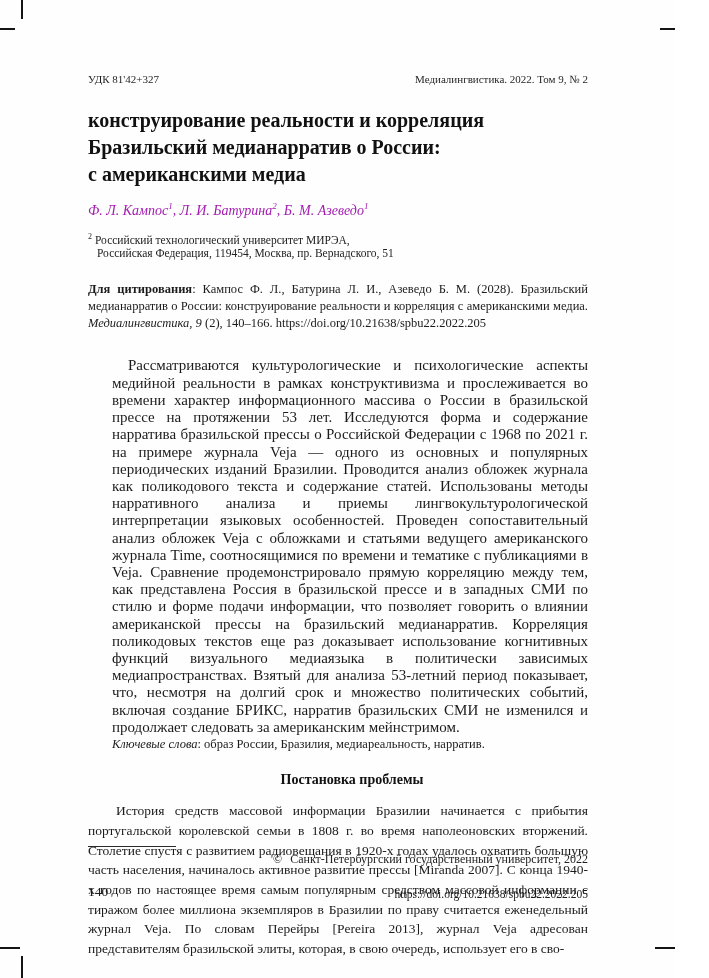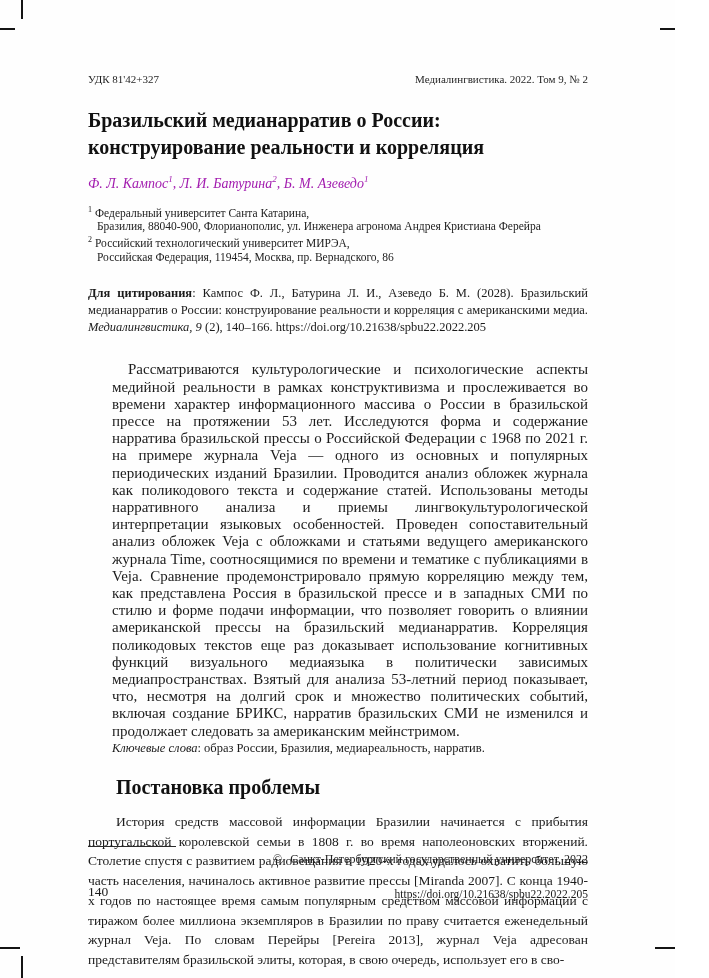--- a/index.html
+++ b/index.html
@@ -76,23 +76,24 @@
   }
   .keywords {
     margin: 0 0 0 24px;
     font-size: 12.5px;
     line-height: 17.2px;
   }
   .keywords i { font-style: italic; }
 
   h2.section {
     margin: 19px 0 0 28px;
-    font-size: 20px;
+    font-size: 14px;
     font-weight: bold;
     color: #111;
+    text-align: center;
   }
 
   .body-text {
     margin: 13px 0 0 0;
     font-size: 13.5px;
     line-height: 19.7px;
     text-align: justify;
     text-indent: 28px;
   }
 
@@ -131,29 +132,29 @@
   <div class="mark m-br-v"></div>
 
   <div class="content">
 
     <div class="meta-row">
       <span>УДК 81'42+327</span>
       <span>Медиалингвистика. 2022. Том 9, № 2</span>
     </div>
 
     <h1 class="title">
+      <span>конструирование реальности и корреляция</span>
       <span>Бразильский медианарратив о России:</span>
-      <span>конструирование реальности и корреляция</span>
+      <span>с американскими медиа</span>
     </h1>
 
     <p class="authors"><span>Ф. Л. Кампос</span><sup>1</sup><span>, </span><span>Л. И. Батурина</span><sup>2</sup><span>, </span><span>Б. М. Азеведо</span><sup>1</sup></p>
 
     <div class="affiliations">
-      <div class="affiliation"><sup>1</sup><span>Федеральный университет Санта Катарина,</span><br><span>Бразилия, 88040-900, Флорианополис, ул. Инженера агронома Андрея Кристиана Ферейра</span></div>
-      <div class="affiliation"><sup>2</sup><span>Российский технологический университет МИРЭА,</span><br><span>Российская Федерация, 119454, Москва, пр. Вернадского, 86</span></div>
+      <div class="affiliation"><sup>2</sup><span>Российский технологический университет МИРЭА,</span><br><span>Российская Федерация, 119454, Москва, пр. Вернадского, 51</span></div>
     </div>
 
     <p class="citation"><b>Для цитирования</b><span>: Кампос Ф. Л., Батурина Л. И., Азеведо Б. М. (2028). Бразильский медианарратив о России: конструирование реальности и корреляция с американскими медиа. </span><i>Медиалингвистика, 9</i><span> (2), 140–166. </span><span class="doi-link">https://doi.org/10.21638/spbu22.2022.205</span></p>
 
     <p class="abstract">Рассматриваются культурологические и психологические аспекты медийной реальности в рамках конструктивизма и прослеживается во времени характер информационного массива о России в бразильской прессе на протяжении 53 лет. Исследуются форма и содержание нарратива бразильской прессы о Российской Федерации с 1968 по 2021 г. на примере журнала Veja — одного из основных и популярных периодических изданий Бразилии. Проводится анализ обложек журнала как поликодового текста и содержание статей. Использованы методы нарративного анализа и приемы лингвокультурологической интерпретации языковых особенностей. Проведен сопоставительный анализ обложек Veja с обложками и статьями ведущего американского журнала Time, соотносящимися по времени и тематике с публикациями в Veja. Сравнение продемонстрировало прямую корреляцию между тем, как представлена Россия в бразильской прессе и в западных СМИ по стилю и форме подачи информации, что позволяет говорить о влиянии американской прессы на бразильский медианарратив. Корреляция поликодовых текстов еще раз доказывает использование когнитивных функций визуального медиаязыка в политически зависимых медиапространствах. Взятый для анализа 53-летний период показывает, что, несмотря на долгий срок и множество политических событий, включая создание БРИКС, нарратив бразильских СМИ не изменился и продолжает следовать за американским мейнстримом.</p>
 
     <p class="keywords"><i>Ключевые слова</i><span>: образ России, Бразилия, медиареальность, нарратив.</span></p>
 
     <h2 class="section">Постановка проблемы</h2>
 

